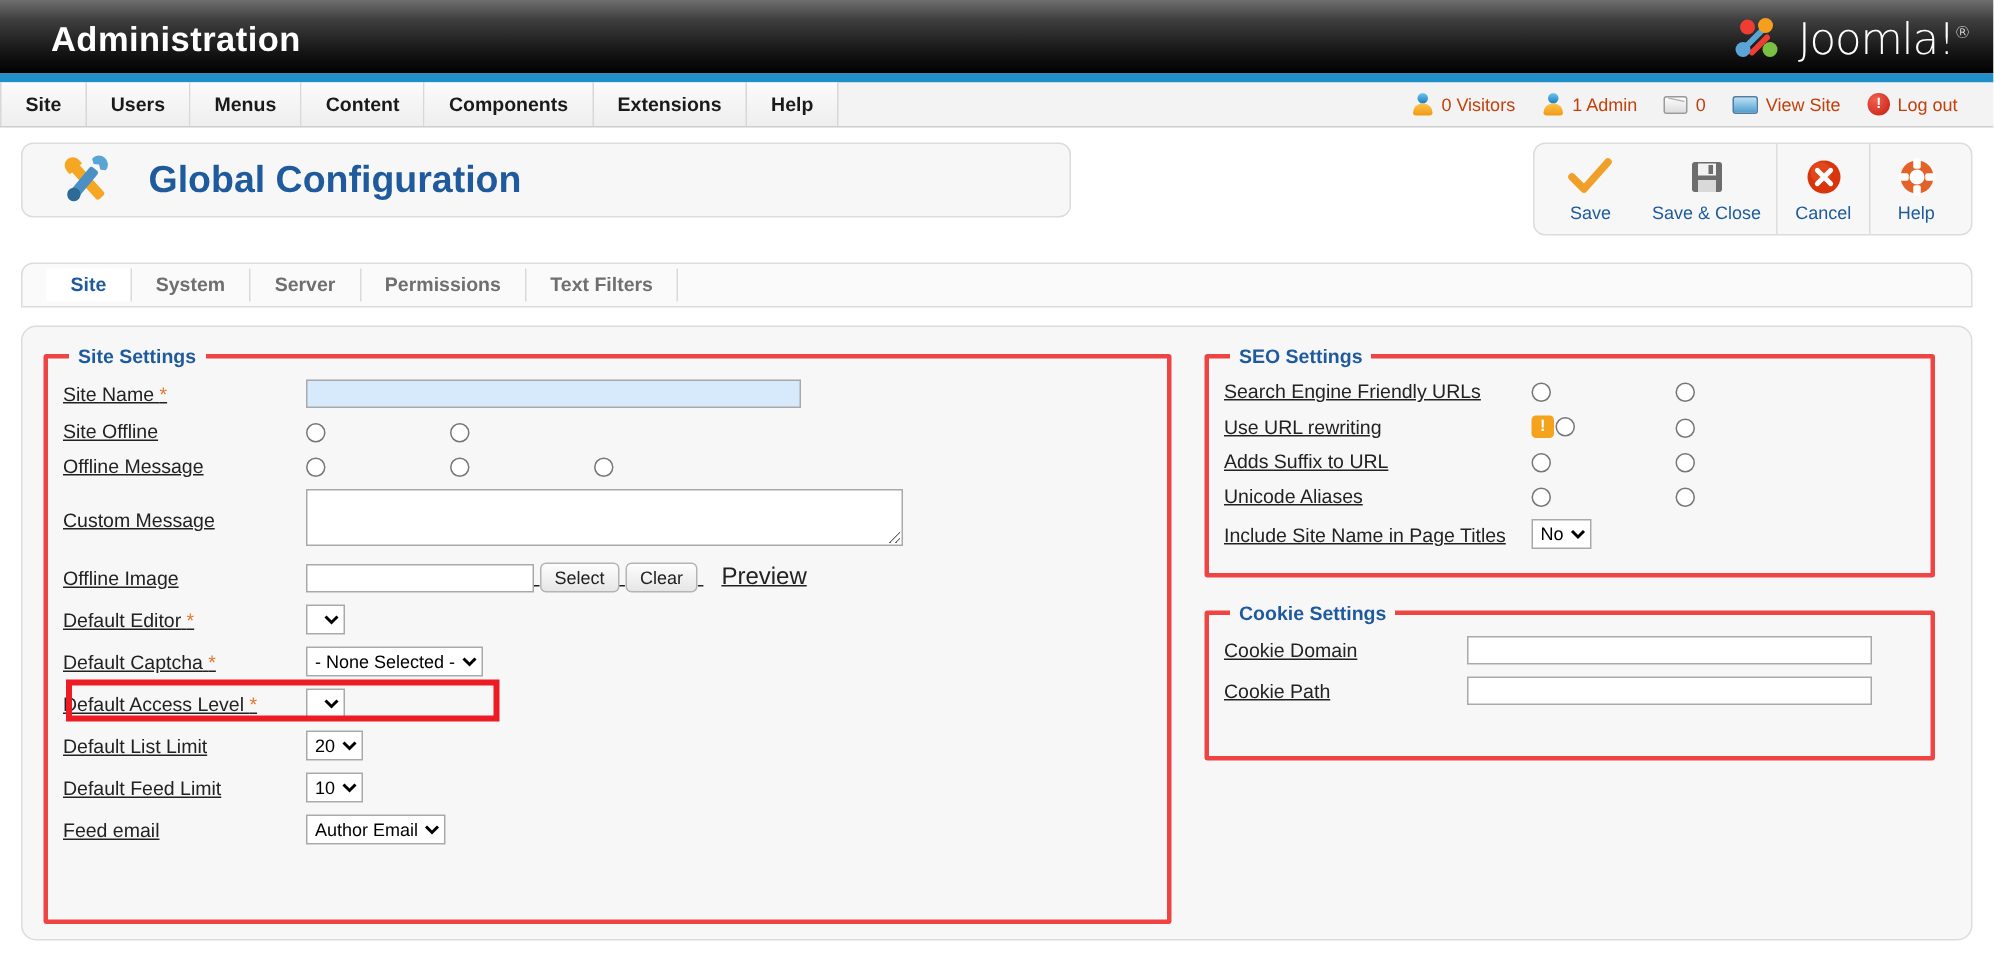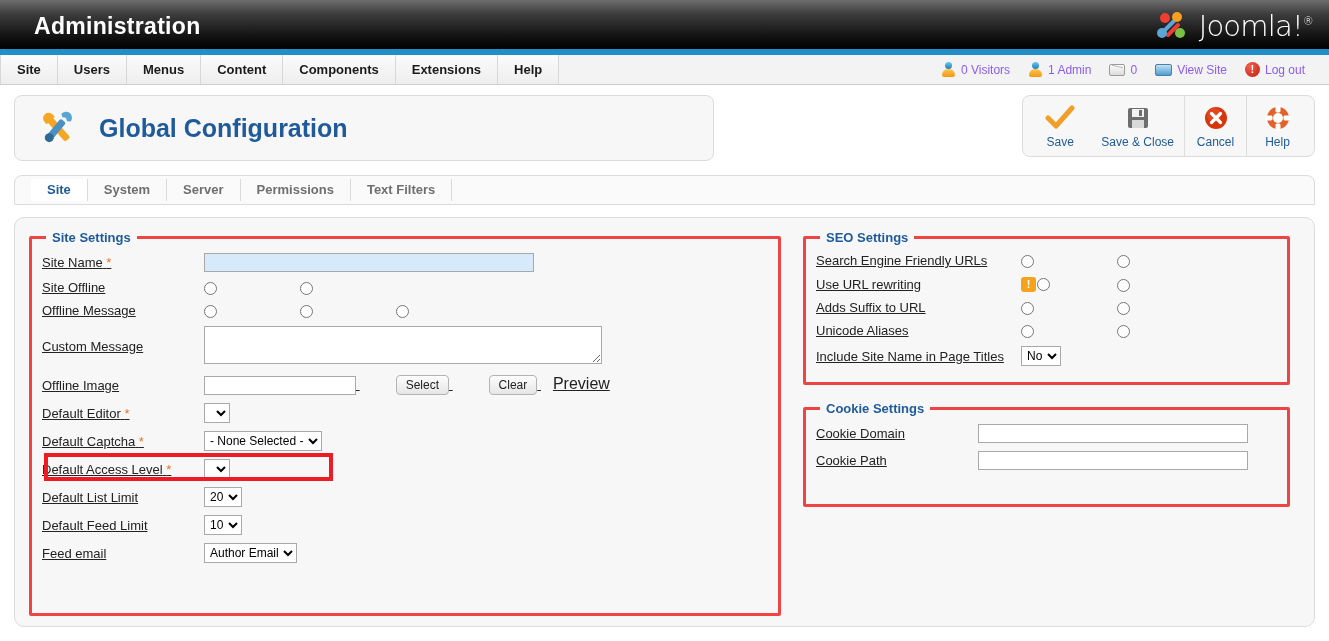--- a/index.html
+++ b/index.html
@@ -70,21 +70,21 @@
     gap: 4px;
     padding: 0 10px 0 0;
     font-size: 12px;
     color: #1e5a9c;
   }
   .status-chunk {
     display: flex; align-items: center; gap: 5px;
     margin-right: 14px;
     cursor: pointer;
   }
-  .status-chunk .lbl { color: #8b5cf6; }
+  .status-chunk .lbl { color: #c2410c; }
 
   
   .ico-user { width: 15px; height: 15px; position: relative; display:inline-block; }
   .ico-user .head { position:absolute; left:4px; top:0; width:7px; height:7px; border-radius:50%;
                     background: linear-gradient(#6fc4ef,#1b7fc0); }
   .ico-user .body { position:absolute; left:1px; top:7px; width:13px; height:8px; border-radius:6px 6px 2px 2px;
                     background: linear-gradient(#ffc34d,#ef9a12); }
   .ico-mail { width:16px; height:12px; border:1px solid #9a9a9a; border-radius:2px;
               background: linear-gradient(#fdfdfd,#dcdcdc); position:relative; display:inline-block; }
   .ico-mail:after { content:""; position:absolute; left:2px; top:1px; width:11px; height:6px;
@@ -97,21 +97,21 @@
                 color:#fff; font-size:10px; font-weight:bold; line-height:1; }
 
   
   .pagehead {
     position: relative;
     margin: 10px 14px 0 14px;
     height: 62px;
   }
   .title-box {
     position: absolute; left: 0; top: 0;
-    height: 66px; width: 700px;
+    height: 50px; width: 700px;
     border: 1px solid #dcdcdc;
     border-radius: 8px;
     background: #f7f7f7;
     display: flex; align-items: center;
     padding-left: 20px;
     gap: 18px;
   }
   .title-text {
     font-size: 25px; font-weight: bold; color: #1e5a9c;
   }
@@ -220,21 +220,20 @@
 
   button.btn {
     border: 1px solid #b4b4b4;
     border-radius: 4px;
     background: linear-gradient(to bottom,#fdfdfd,#e6e6e6);
     font-size: 12px;
     padding: 2px 9px;
     cursor: pointer;
     font-family: "Liberation Sans", sans-serif;
     color: #222;
-    margin-left: 36px;
   }
   .preview-txt { font-size: 16px; color: #222; margin-left: 12px; }
 
   .radio {
     width: 13px; height: 13px;
     border: 1px solid #767676;
     border-radius: 50%;
     background: #fff;
     display: inline-block;
     cursor: pointer;

